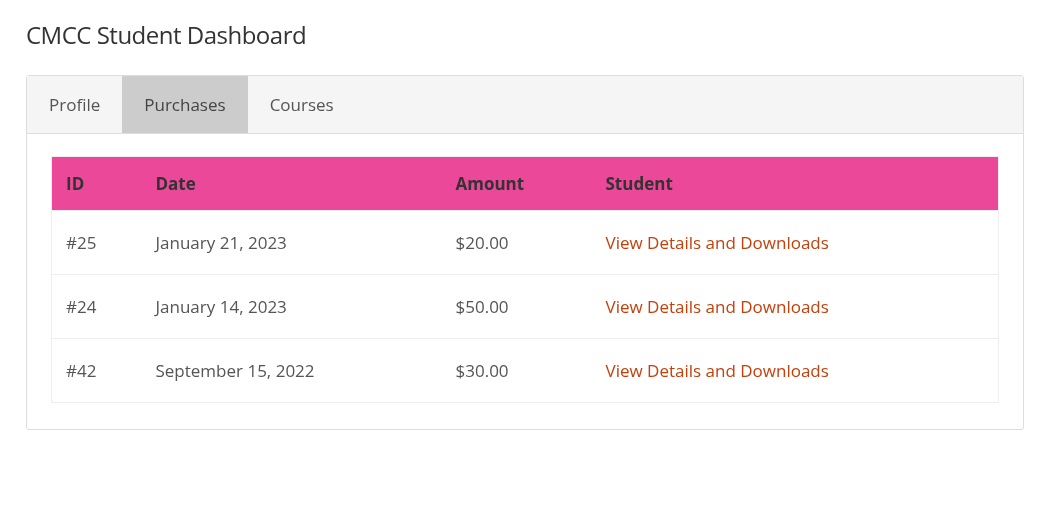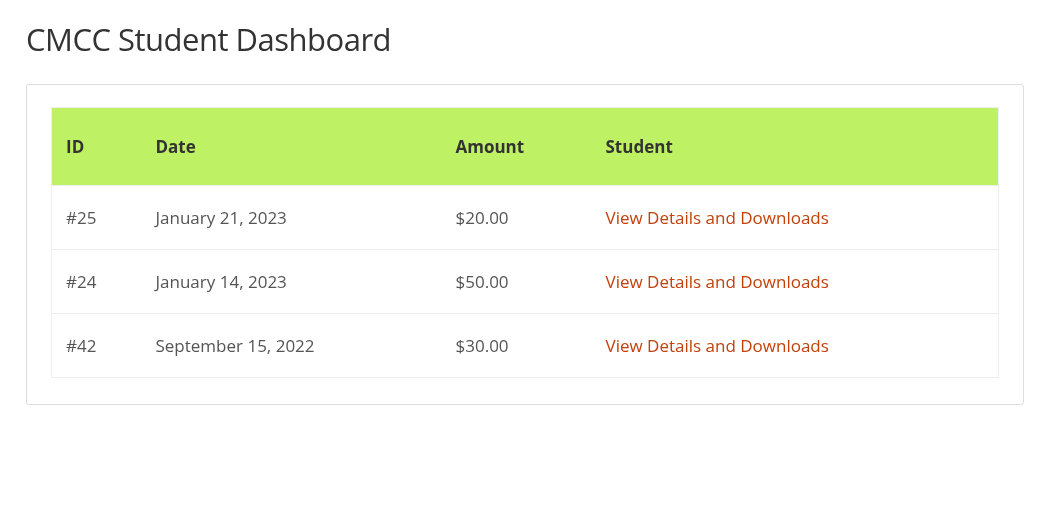--- a/index.html
+++ b/index.html
@@ -7,21 +7,21 @@
       padding: 0;
       box-sizing: border-box;
     }
     body {
       font-family: "Open Sans", "Segoe UI", Roboto, "Helvetica Neue", Arial, sans-serif;
       background: #fff;
       color: #333;
       padding: 0 26px;
     }
     h1.page-title {
-      font-size: 31px;
+      font-size: 24px;
       font-weight: 400;
       color: #333;
       margin: 18px 0 24px 0;
       letter-spacing: -0.5px;
     }
     .panel {
       border: 1px solid #ddd;
       border-radius: 3px;
       background: #fff;
     }
@@ -49,22 +49,22 @@
     table {
       width: 100%;
       border-collapse: collapse;
       font-size: 17px;
       border: 1px solid #eee;
     }
     thead th {
       text-align: left;
       font-weight: 700;
       color: #333;
-      padding: 27px 14px;
-      background: #bef264;
+      padding: 15px 14px;
+      background: #ec4899;
       border-bottom: 1px solid #eee;
     }
     tbody td {
       padding: 20px 14px;
       color: #555;
       border-bottom: 1px solid #eee;
       vertical-align: middle;
     }
     tbody tr:last-child td {
       border-bottom: none;
@@ -78,20 +78,25 @@
     .col-date   { width: 300px; }
     .col-amount { width: 150px; }
     .col-details{ }
   </style>
 </head>
 <body>
 
 <h1 class="page-title">CMCC Student Dashboard</h1>
 
 <div class="panel">
+  <div class="tabs">
+    <div class="tab">Profile</div>
+    <div class="tab active">Purchases</div>
+    <div class="tab">Courses</div>
+  </div>
   <div class="content">
     <table>
       <thead>
         <tr>
           <th class="col-id">ID</th>
           <th class="col-date">Date</th>
           <th class="col-amount">Amount</th>
           <th class="col-details">Student</th>
         </tr>
       </thead>

